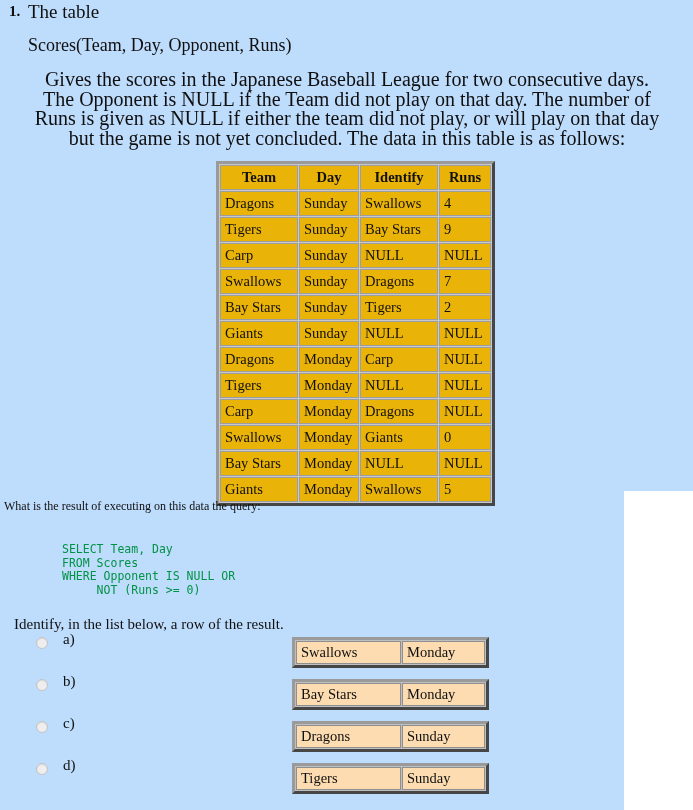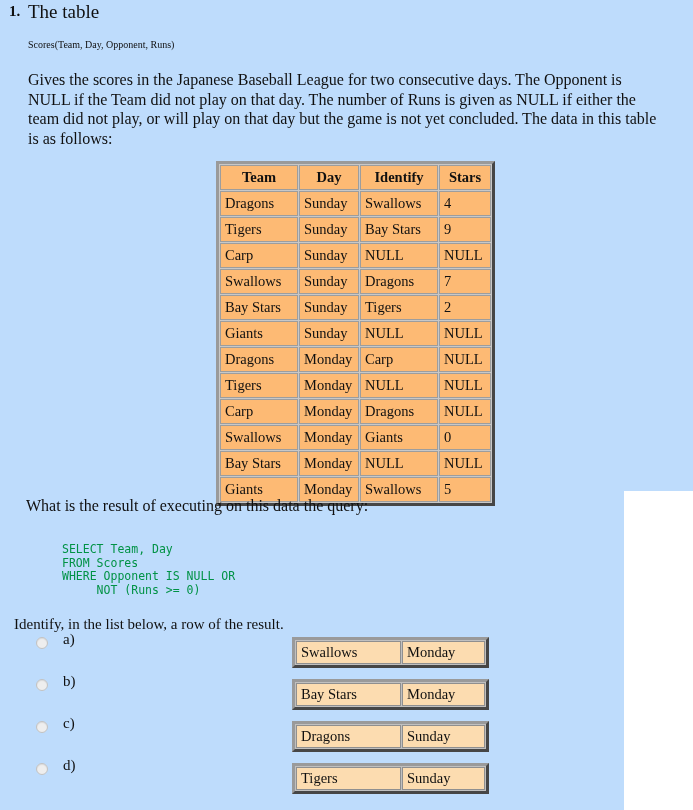--- a/index.html
+++ b/index.html
@@ -45,51 +45,51 @@
     left: 28px;
     top: 3px;
     font-size: 19px;
     line-height: 18px;
   }
 
   .schema-line {
     position: absolute;
     left: 28px;
     top: 36px;
-    font-size: 10px;
+    font-size: 18px;
     line-height: 18px;
     white-space: nowrap;
   }
 
   .desc {
     position: absolute;
     left: 28px;
     top: 70px;
     width: 638px;
-    font-size: 16px;
+    font-size: 20px;
     line-height: 19.5px;
-    text-align: left;
+    text-align: center;
   }
 
   
   .table-wrap {
     position: absolute;
     left: 216px;
     top: 161px;
   }
   table.scores {
     border-collapse: separate;
     border-spacing: 1px;
     border: 3px outset #9a9a9a;
     background: #c8c8c8;
     font-size: 14.5px;
   }
   table.scores th,
   table.scores td {
-    background: #fdba74;
+    background: #eab308;
     border: 1px solid #9d9d9d;
     padding: 2px 4px 3px 4px;
     height: 18px;
     vertical-align: middle;
     line-height: 17px;
     white-space: nowrap;
   }
   table.scores th {
     font-weight: bold;
     text-align: center;
@@ -98,23 +98,23 @@
     text-align: left;
   }
   .col-team  { width: 68px; }
   .col-day   { width: 50px; }
   .col-opp   { width: 68px; }
   .col-runs  { width: 42px; }
 
   
   .prompt {
     position: absolute;
-    left: 26px;
+    left: 4px;
     top: 497px;
-    font-size: 16px;
+    font-size: 12px;
     line-height: 18px;
     white-space: nowrap;
   }
   pre.sql {
     position: absolute;
     left: 48px;
     top: 529px;
     margin: 14px;
     font-family: "DejaVu Sans Mono", "Liberation Mono", monospace;
     font-size: 11.5px;
@@ -197,21 +197,21 @@
 
   <div class="desc">Gives the scores in the Japanese Baseball League for two consecutive days. The Opponent is NULL if the Team did not play on that day. The number of Runs is given as NULL if either the team did not play, or will play on that day but the game is not yet concluded. The data in this table is as follows:</div>
 
   <div class="table-wrap">
     <table class="scores">
       <thead>
         <tr>
           <th class="col-team">Team</th>
           <th class="col-day">Day</th>
           <th class="col-opp">Identify</th>
-          <th class="col-runs">Stars</th>
+          <th class="col-runs">Runs</th>
         </tr>
       </thead>
       <tbody>
         <tr>
           <td>Dragons</td>
           <td>Sunday</td>
           <td>Swallows</td>
           <td>4</td>
         </tr>
         <tr>

